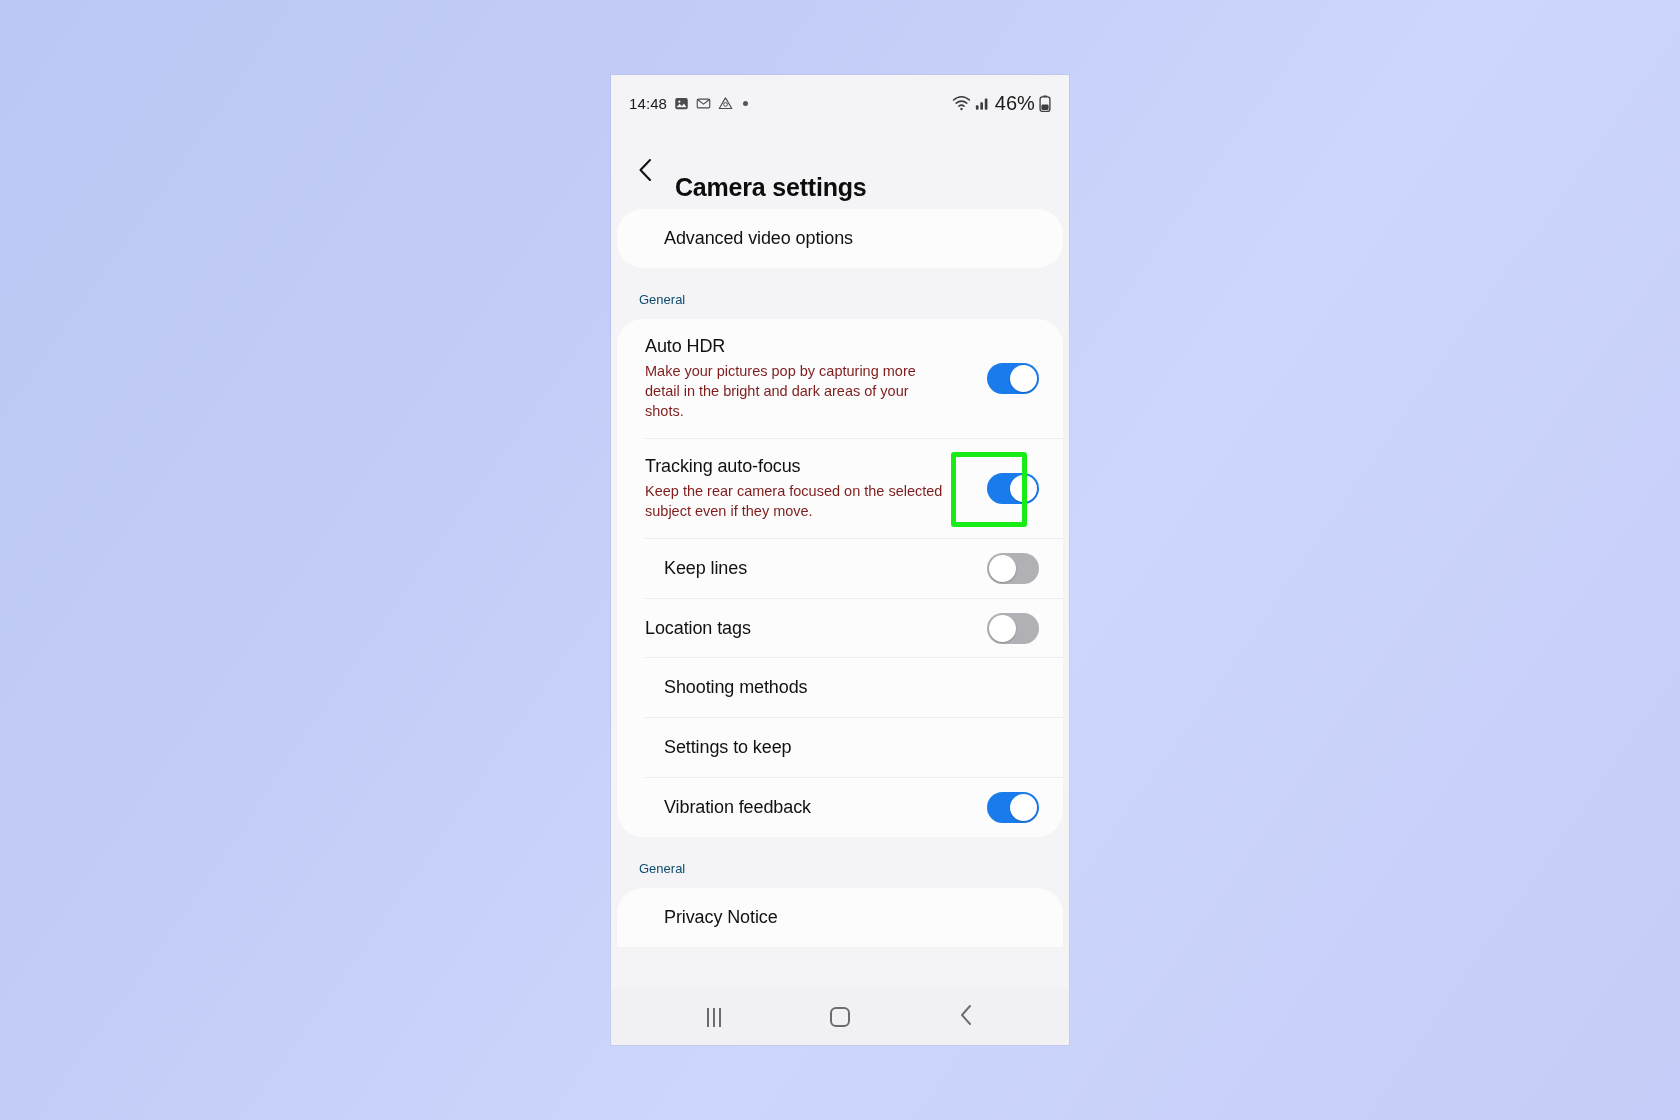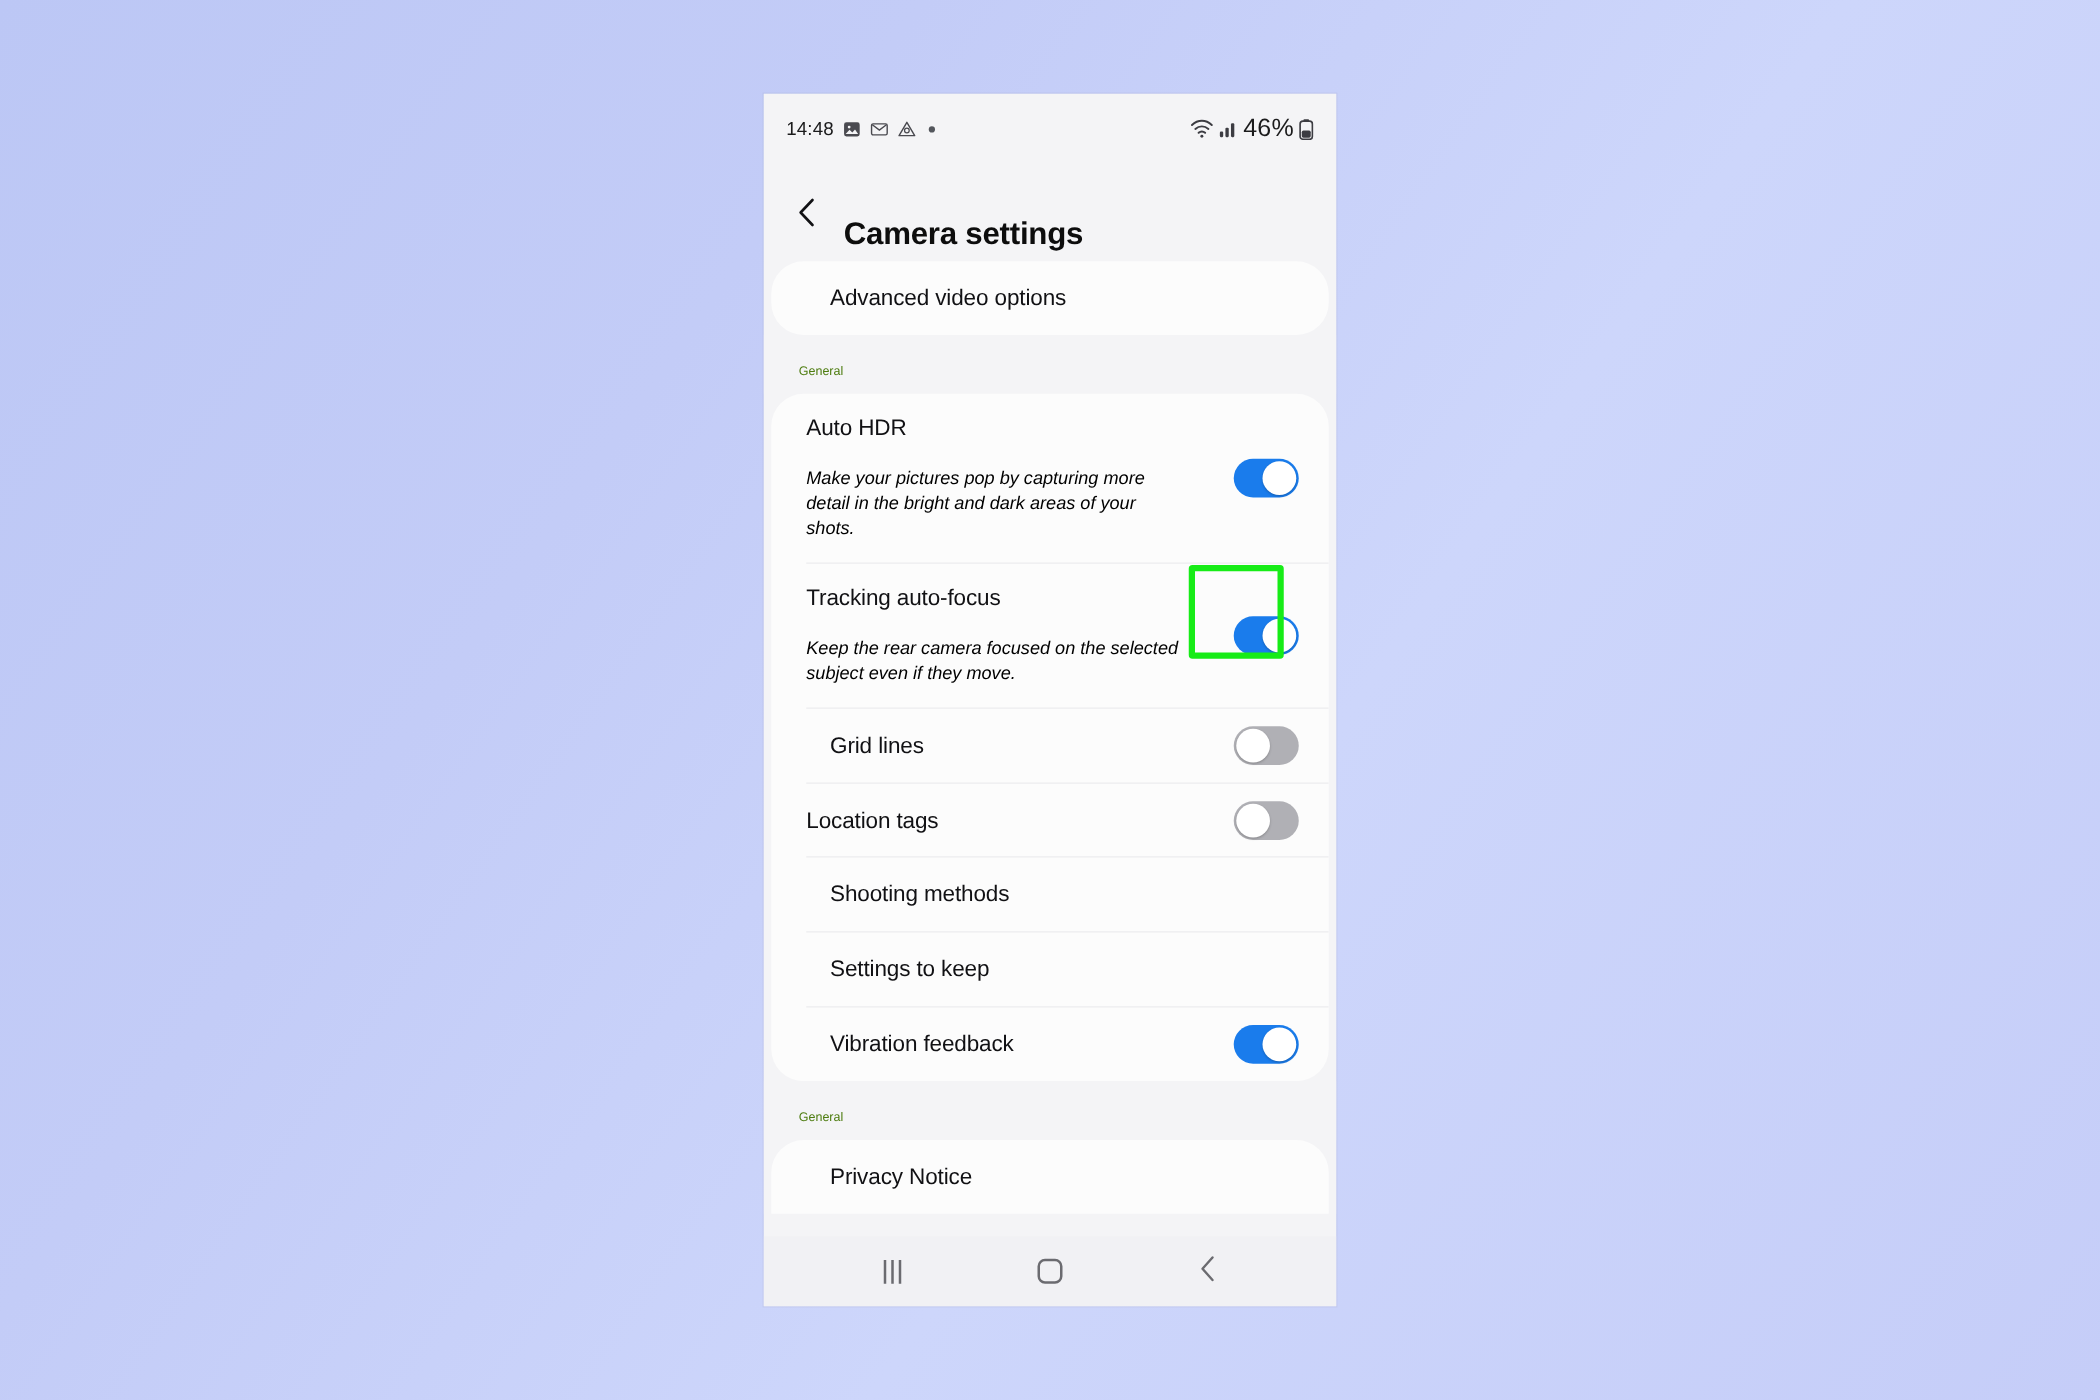--- a/index.html
+++ b/index.html
@@ -51,37 +51,37 @@
 
   .card {
     background:#fcfcfc;
     border-radius:26px;
     margin:0 6px;
     overflow:hidden;
   }
   .card.clip-bottom { border-radius:26px 26px 0 0; }
 
   .section-label {
-    font-size:10px; color:#4d7c0f;
+    font-size:13px; color:#0c4a6e;
     padding:24px 0 12px 28px;
     background:#f4f4f6;
   }
 
   .row {
     display:flex; align-items:center;
     padding:0 24px 0 28px;
     position:relative;
     min-height:58px;
   }
   .row-inner { flex:1; padding:17px 0 17px 0; }
   .row.single .row-inner { padding:19px 0;margin-left:19px; }
   .row-title { font-size:18px; color:#111114; letter-spacing:-0.1px; }
   .row-desc {
-    font-size:14.5px; color:#000000;
-    line-height:1.38; margin-top:20px; max-width:300px;font-style:italic;
+    font-size:14.5px; color:#7f1d1d;
+    line-height:1.38; margin-top:4px; max-width:300px;
   }
   .divider {
     height:1px; background:#ececee;
     margin:0 0 0 28px;
   }
 
   
   .toggle {
     width:52px; height:31px; border-radius:16px;
     position:relative; flex:0 0 auto; margin-left:14px;
@@ -216,21 +216,21 @@
           <div class="row-desc">Keep the rear camera focused on the selected subject even if they move.</div>
         </div>
         <div class="toggle on">
             <div class="knob"></div>
           </div>
       </div>
       <div class="divider"></div>
 
       <div class="row single">
         <div class="row-inner">
-          <div class="row-title">Grid lines</div>
+          <div class="row-title">Keep lines</div>
         </div>
         <div class="toggle off">
             <div class="knob"></div>
           </div>
       </div>
       <div class="divider"></div>
 
       <div class="row">
         <div class="row-inner">
           <div class="row-title">Location tags</div>

